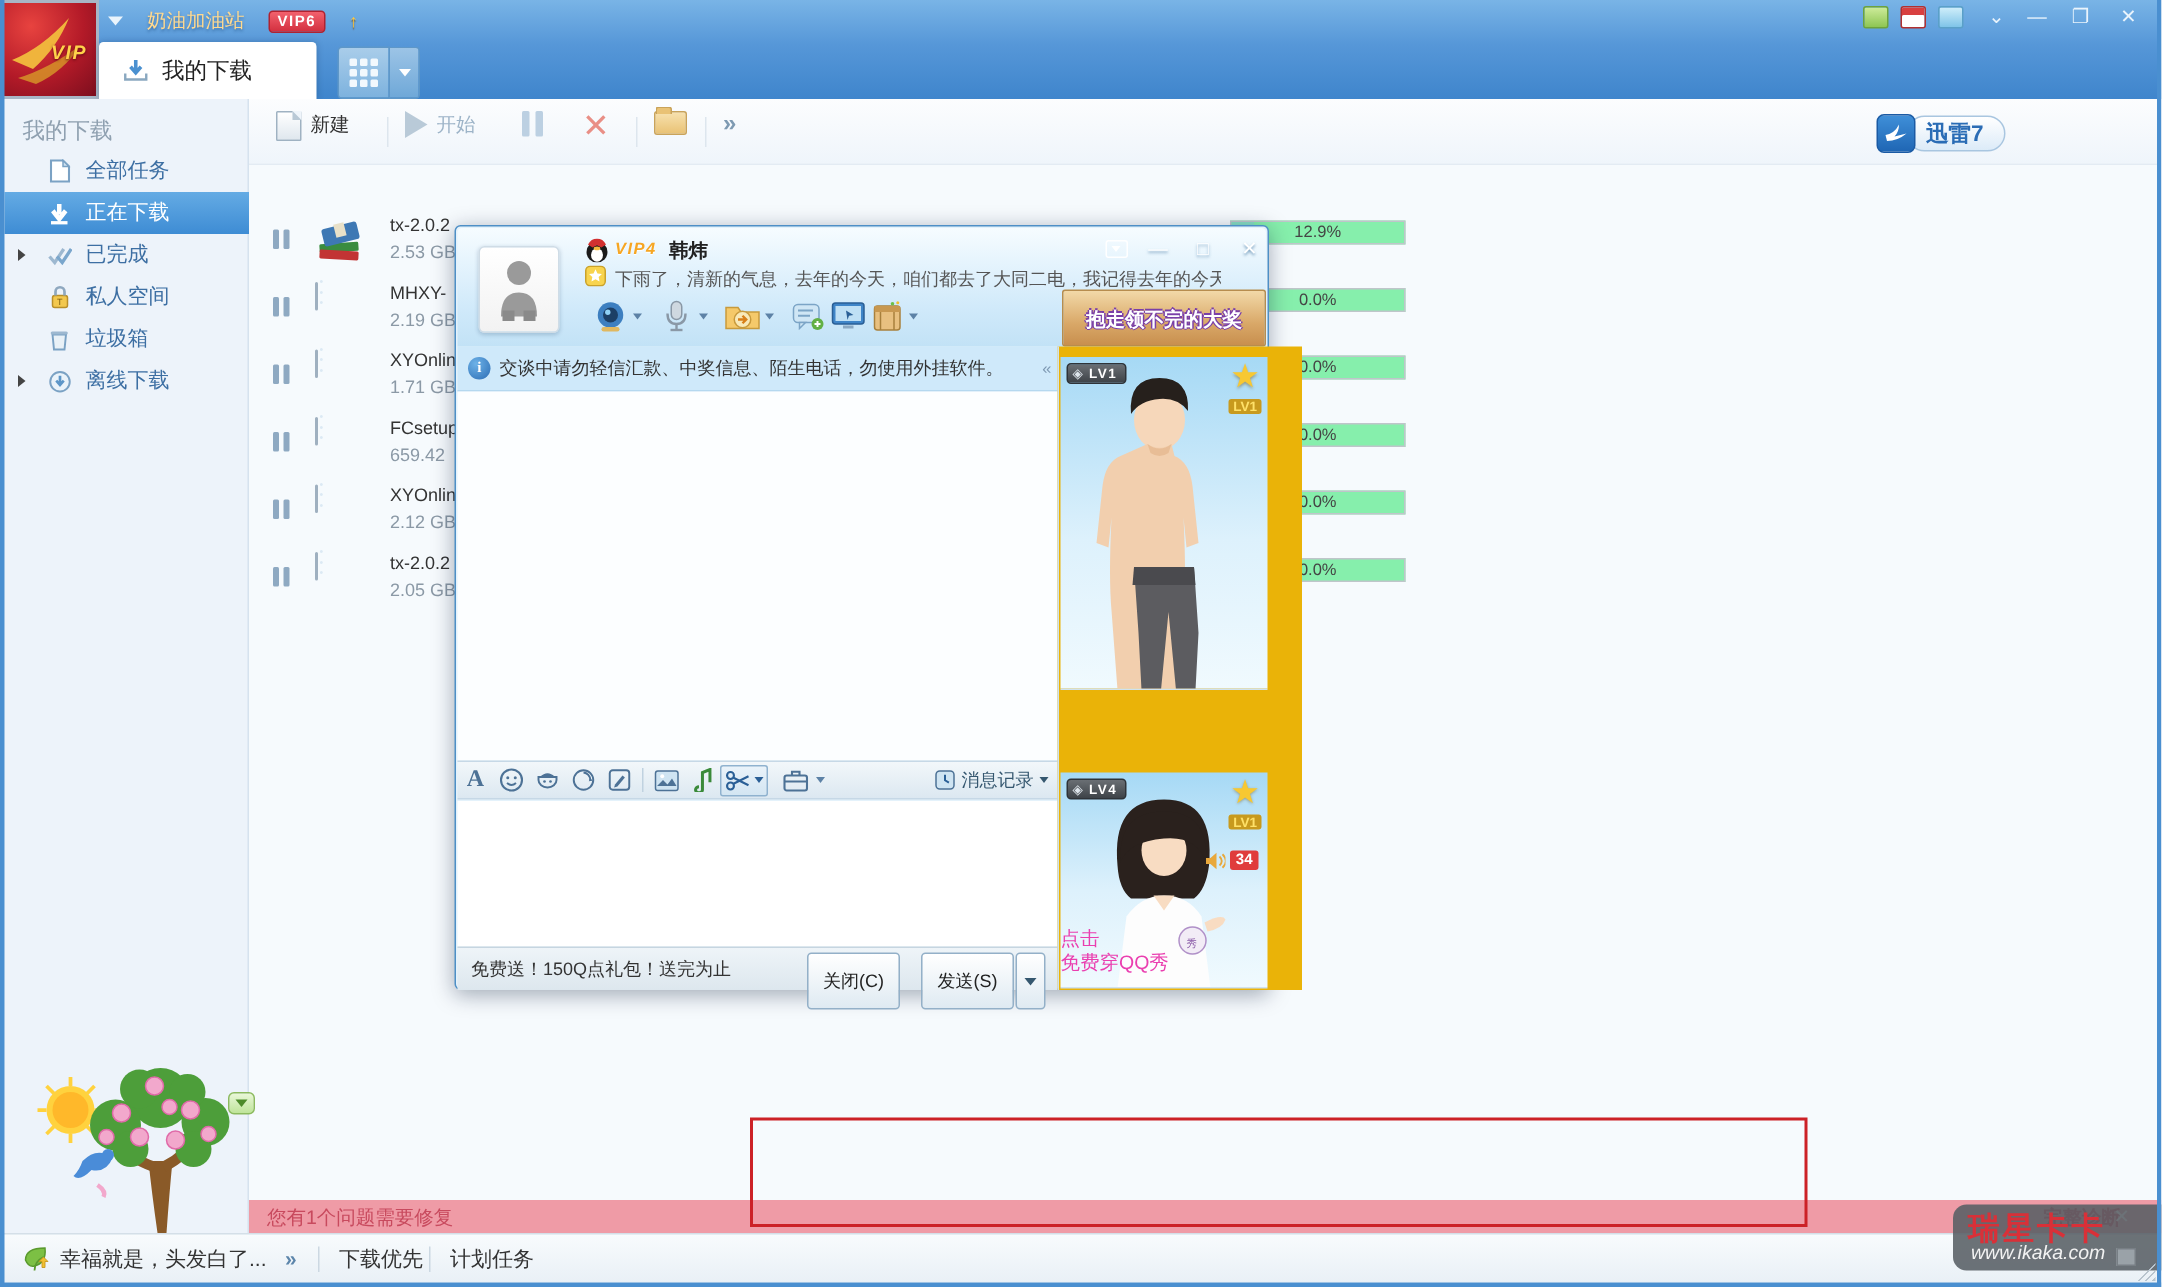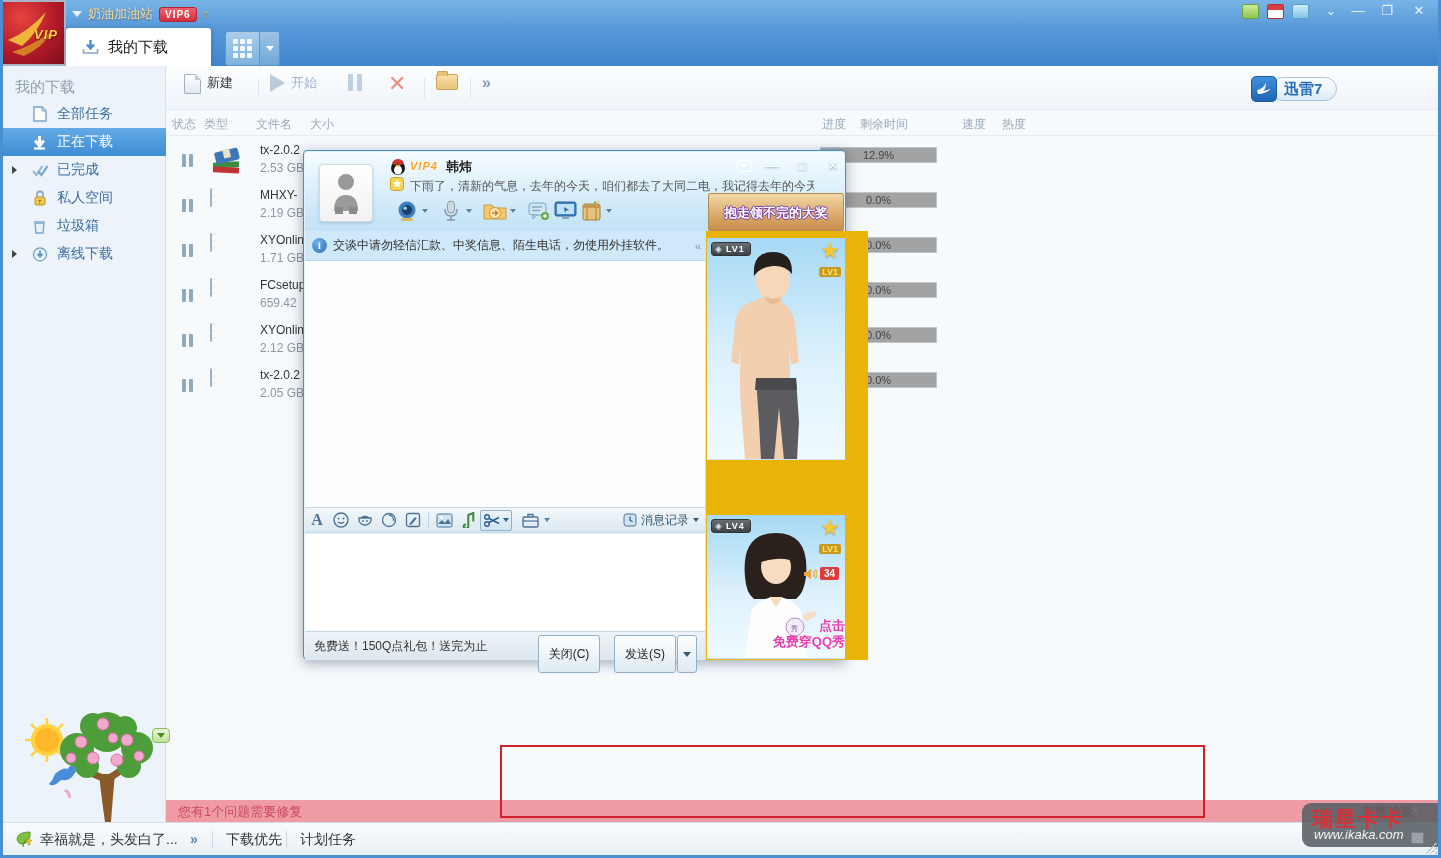--- a/index.html
+++ b/index.html
@@ -9,21 +9,21 @@
 
   
   .top-chrome{position:absolute;left:0;top:0;width:1441px;height:66px;
     background:linear-gradient(180deg,#79b4e6 0%,#5697d8 45%,#3f85cc 100%)}
   .frame{position:absolute;inset:0;border:3px solid #4a8fd0;border-top:none;pointer-events:none;z-index:60}
   .logo{position:absolute;left:0;top:0;width:66px;height:66px;
     background:radial-gradient(circle at 30% 25%,#e8433f 0%,#b31a28 55%,#7c0e1e 100%);
     border:2px solid #a8b6c6;overflow:hidden}
   .logo svg{position:absolute;left:0;top:0}
   .logo .viptxt{position:absolute;right:6px;bottom:22px;color:#ffd24a;font-weight:bold;font-size:13px;font-style:italic;letter-spacing:1px;text-shadow:0 1px 2px #5a0a14}
-  .user-row{position:absolute;left:72px;top:5px;height:18px;display:flex;align-items:center;gap:6px}
+  .user-row{position:absolute;left:72px;top:5px;height:18px;display:flex;align-items:center;gap:16px}
   .caret-down{width:0;height:0;border-left:5px solid transparent;border-right:5px solid transparent;border-top:6px solid #eaf4fc}
   .user-name{color:#ffd98f;font-size:13px;text-shadow:0 1px 2px rgba(0,40,90,.4)}
   .vip-badge{background:linear-gradient(#f2616d,#d3303f);border:1px solid #b02230;border-radius:3px;color:#fff;
     font-size:10px;font-weight:bold;padding:1px 5px;letter-spacing:1px}
   .vip-up{color:#ffc83d;font-size:12px;font-weight:bold;text-shadow:0 1px 1px #7a4a00}
   .tray-icons{position:absolute;top:4px;left:1242px;display:flex;gap:8px;align-items:center}
   .mini-ico{width:17px;height:15px;border-radius:2px;display:inline-block}
   .win-ctl{position:absolute;top:2px;color:#eaf4fc;font-size:13px;width:26px;height:18px;text-align:center;cursor:default;line-height:18px}
   .tab{position:absolute;left:66px;top:28px;width:145px;height:38px;background:#fff;border-radius:3px 3px 0 0;
     display:flex;align-items:center;gap:9px;padding-left:16px;font-size:15px;color:#222;box-shadow:0 0 4px rgba(0,30,70,.25)}
@@ -73,21 +73,21 @@
   .rows{position:absolute;left:166px;top:138px;width:1272px}
   .drow{position:absolute;left:0;width:1272px;height:45px}
   .pause-status i{display:inline-block;width:4px;height:13px;background:#8ea9c2;margin:0 1.5px;border-radius:1px}
   .pause-status{position:absolute;left:14px;top:15px}
   .type-ico{position:absolute;left:44px;top:6px;width:32px;height:32px}
   .win-ico{width:30px;height:24px;background:linear-gradient(#fdfdfd,#eef2f6);border:1px solid #9fb0c0;border-radius:2px;margin-top:4px;position:relative}
   .win-ico:before{content:"";position:absolute;left:0;top:0;right:0;height:6px;background:linear-gradient(#7ea6cc,#5d8cb8);border-radius:1px 1px 0 0}
   .win-ico:after{content:"• • •";position:absolute;left:2px;top:-4px;color:#dce9f4;font-size:7px;letter-spacing:0}
   .fname{position:absolute;left:94px;top:5px;font-size:12px;color:#333;white-space:nowrap}
   .fsize{position:absolute;left:94px;top:23px;font-size:12px;color:#8b99a6;white-space:nowrap}
-  .pbar{position:absolute;left:654px;top:9px;width:117px;height:16px;background:#a3a3a3;border:1px solid #bfc5ca;
+  .pbar{position:absolute;left:654px;top:9px;width:117px;height:16px;background:#86efac;border:1px solid #bfc5ca;
     font-size:11px;color:#444;text-align:center;line-height:15px}
   .pbar .fill{position:absolute;left:0;top:0;bottom:0;background:rgba(140,195,240,.35)}
 
   
   .chat{position:absolute;left:303px;top:150px;width:543px;height:510px;z-index:10;
     background:#e4f2fb;border:1px solid #4e8fc6;border-radius:4px;box-shadow:0 3px 14px rgba(0,20,50,.35)}
   .chat-head{position:absolute;left:1px;top:1px;width:539px;height:79px;border-radius:3px 3px 0 0;
     background:linear-gradient(#f6fcff,#cfe9fa 70%,#c2e2f6)}
   .chat-ctl{position:absolute;top:7px;color:#fff;font-size:13px;width:24px;height:16px;text-align:center;line-height:15px;
     text-shadow:0 1px 2px rgba(30,90,140,.6)}
@@ -135,21 +135,21 @@
   .show-top{top:7px;height:222px}
   .show-bottom{top:284px;height:144px}
   .lv-chip{position:absolute;left:4px;top:4px;background:linear-gradient(#6a6f74,#3e4348);border:1px solid #2e3338;border-radius:3px;
     color:#fff;font-size:9px;font-weight:bold;padding:1px 5px 1px 14px;letter-spacing:1px}
   .lv-chip:before{content:"◈";position:absolute;left:3px;top:1px;font-size:9px;color:#dfe6ec}
   .star-wrap{position:absolute;right:4px;top:3px;text-align:center}
   .star-glyph{color:#f7c832;font-size:22px;line-height:20px;text-shadow:0 1px 2px rgba(120,80,0,.45)}
   .star-lv{font-size:9px;font-weight:bold;color:#ffe169;background:#c89a1e;border-radius:2px;padding:0 3px;display:inline-block;margin-top:-3px}
   .voice-chip{position:absolute;right:6px;top:52px;display:flex;align-items:flex-end;gap:3px}
   .voice-num{background:#e03c3c;color:#fff;font-size:10px;font-weight:bold;border-radius:2px;padding:1px 4px}
-  .cta-text{position:absolute;left:0;right:0;bottom:8px;text-align:right;color:#ea3fb0;font-size:13px;line-height:16px;font-weight:bold}
+  .cta-text{position:absolute;left:0;right:0;bottom:8px;text-align:left;color:#ea3fb0;font-size:13px;line-height:16px;font-weight:normal}
   .show-fig{position:absolute;left:0;top:0;width:138px}
 
   
   .pink-bar{position:absolute;left:166px;top:800px;width:1275px;height:22px;background:#ef9ba6;z-index:15}
   .pink-text{position:absolute;left:12px;top:3px;font-size:13px;color:#c84a5e}
   .diag-link{position:absolute;left:1196px;top:3px;font-size:13px;color:#d2304a;font-weight:bold}
   .pink-x{position:absolute;left:1243px;top:3px;font-size:13px;color:#fff;font-weight:bold}
   .red-rect{position:absolute;left:500px;top:745px;width:705px;height:73px;border:2px solid #cc2127;z-index:30;background:transparent}
   .statusbar{position:absolute;left:0;top:822px;width:1441px;height:33px;background:linear-gradient(#f8fbfd,#e9f0f6);border-top:1px solid #d4dfe8}
   .sb-cell{position:absolute;top:8px;font-size:14px;color:#333;white-space:nowrap}
@@ -357,30 +357,20 @@
       <span class="thunder-chip">
         <svg width="18" height="16" viewBox="0 0 18 16">
             <path d="M2,9 Q8,8 11,2 Q11,7 8,10 L16,8 Q10,13 3,13 Z" fill="#fff"></path>
           </svg>
       </span>
       <span class="thunder-pill">迅雷7</span>
     </div>
 
   </div>
 
-  <div class="thead">
-    <span style="left:6px">状态</span>
-    <span style="left:38px">类型</span>
-    <span style="left:90px">文件名</span>
-    <span style="left:144px">大小</span>
-    <span style="left:656px">进度</span>
-    <span style="left:694px">剩余时间</span>
-    <span style="left:796px">速度</span>
-    <span style="left:836px">热度</span>
-  </div>
 
   <div class="rows">
 
     <div class="drow" style="top:0">
       <span class="pause-status"><i></i><i></i></span>
       <span class="type-ico">
         <svg width="32" height="32" viewBox="0 0 32 32">
           <rect x="3" y="18" width="26" height="6" rx="1" fill="#3a8c3f" transform="rotate(-4 16 21)"></rect>
           <rect x="3" y="23" width="26" height="6" rx="1" fill="#c23434" transform="rotate(3 16 26)"></rect>
           <rect x="5" y="6" width="24" height="12" rx="2" fill="#3e78b4" transform="rotate(-14 17 12)"></rect>

